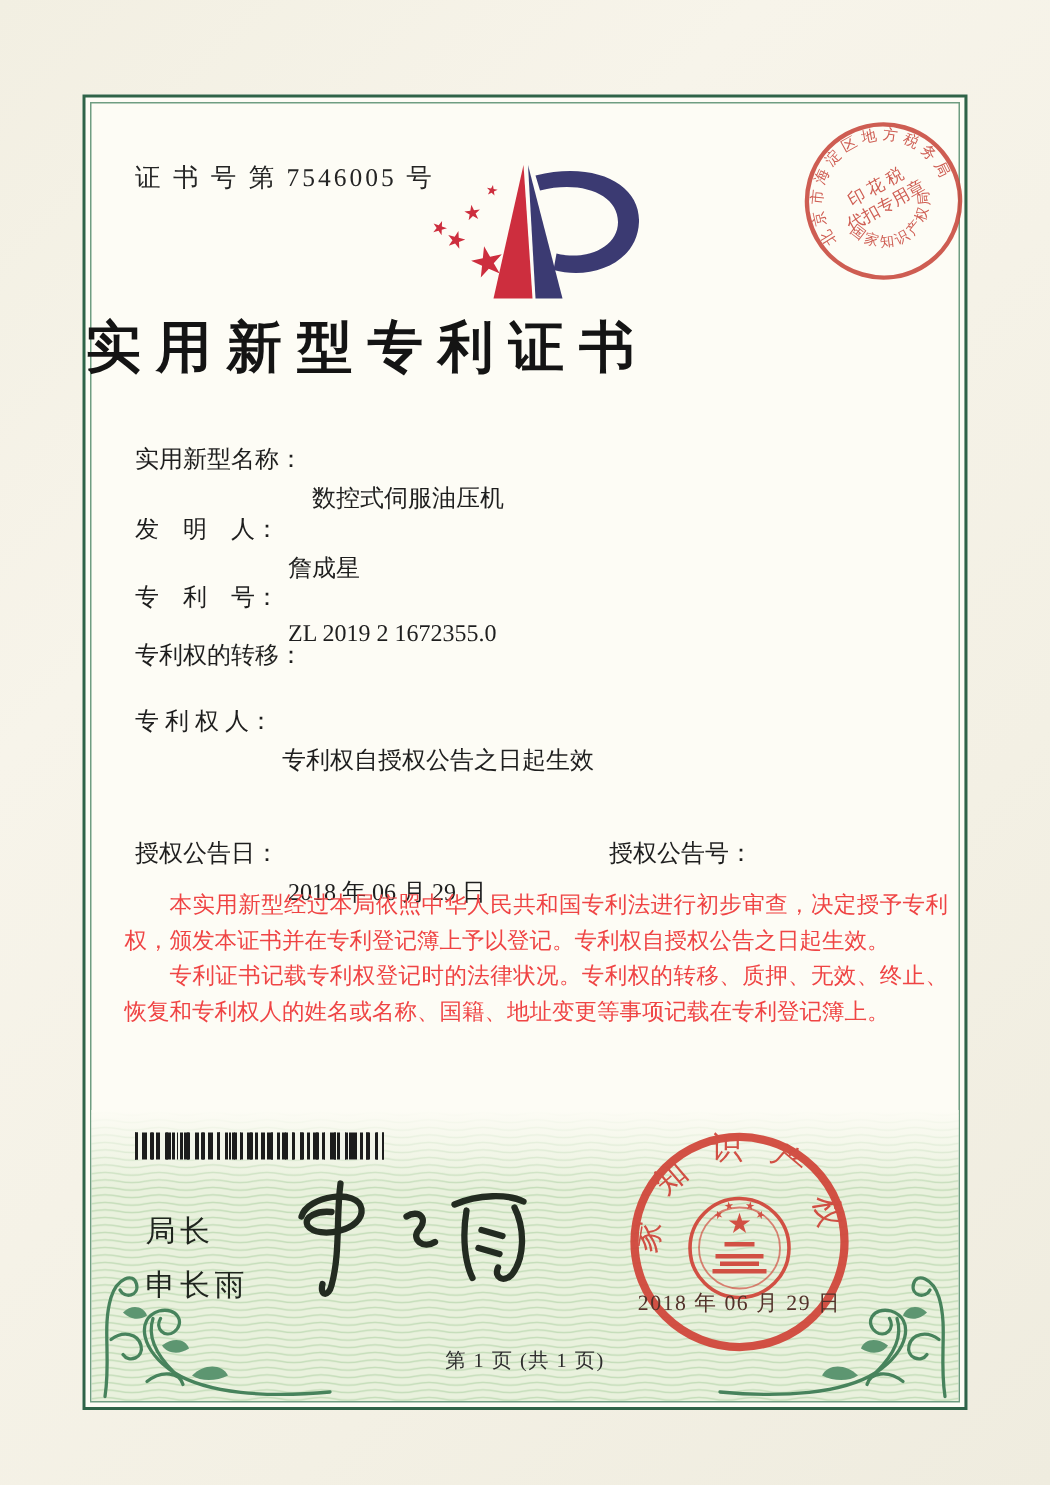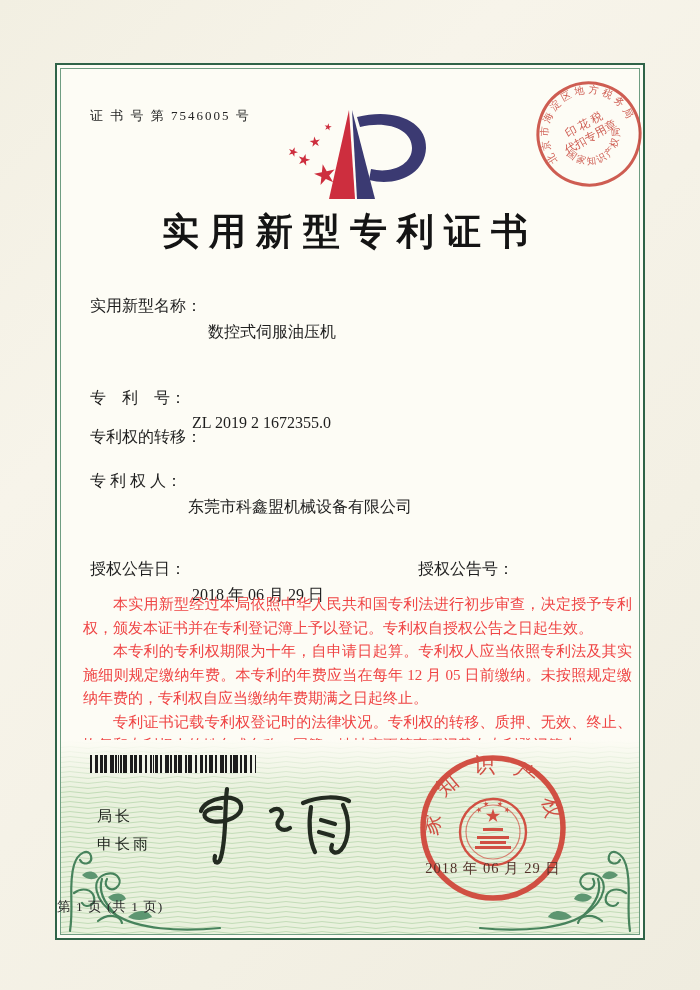--- a/index.html
+++ b/index.html
@@ -8,49 +8,49 @@
     background:linear-gradient(135deg,#f2efe2 0%,#f7f4ea 30%,#f3f0e4 70%,#efecdf 100%);
     font-family:"Liberation Serif","DejaVu Serif",serif;
     color:#1e1e1e;
   }
   .frame{
     position:absolute;left:55px;top:63px;width:586px;height:873px;
     border:2px solid #2f6348;background:#fdfcf5;
     box-shadow:inset 0 0 0 3px #fdfcf5, inset 0 0 0 4px #6f9d82;
   }
   .abs{position:absolute;}
-  .cert-no{left:33px;top:42px;font-size:13px;letter-spacing:2px;color:#242424;}
+  .cert-no{left:33px;top:42px;font-size:17px;letter-spacing:2px;color:#242424;}
   .logo{left:212px;top:42px;width:170px;height:96px;}
-  .title{left:0;top:142px;width:100%;text-align:center;font-size:37px;font-weight:600;
+  .title{left:0;top:142px;width:100%;font-size:37px;font-weight:600;
          letter-spacing:10px;color:#141414;}
   .frow{position:absolute;left:33px;display:flex;align-items:flex-start;width:545px;}
   .frow .lab{white-space:pre;flex:none;}
   .frow .val{margin-left:6px;margin-top:26px;}
   .addr-val{width:452px;line-height:25px;}
   .grant-row{left:33px;width:545px;display:flex;}
-  .grant-right{position:absolute;left:328px;top:0;display:flex;font-family:Liberation Serif, serif;}
+  .grant-right{position:absolute;left:316px;top:0;display:flex;font-family:Liberation Serif, serif;}
   .paras{left:26px;top:528px;width:549px;font-size:15px;line-height:23.5px;
          text-align:justify;color:#ef4444;}
   .paras p{margin:0;text-indent:2em;}
   .guilloche{left:4px;right:4px;bottom:4px;height:194px;z-index:1;}
   .guilloche svg{display:block;}
   .g-fade{position:absolute;left:0;top:0;right:0;height:52px;
           background:linear-gradient(#fdfcf5,rgba(253,252,245,0));}
   .barcode{left:33px;top:690px;width:166px;height:18px;z-index:3;
     background:
       repeating-linear-gradient(90deg,#1c1c1c 0 2px,rgba(0,0,0,0) 2px 5px),
       repeating-linear-gradient(90deg,#1c1c1c 0 1px,rgba(0,0,0,0) 1px 7px),
       repeating-linear-gradient(90deg,#1c1c1c 0 2px,rgba(0,0,0,0) 2px 11px);
     background-color:#f2f5ea;}
-  .signer{left:40px;top:742px;z-index:3;font-size:15px;letter-spacing:3px;color:#20261f;}
+  .signer{left:40px;top:742px;z-index:3;font-size:20px;letter-spacing:3px;color:#20261f;}
   .signer div{margin-bottom:9px;}
   .signature{left:128px;top:712px;width:185px;height:98px;z-index:3;}
   .seal{left:360px;top:687px;width:152px;height:152px;z-index:4;}
   .tax-stamp{left:477px;top:14px;width:114px;height:114px;transform:rotate(-29deg);}
-  .footer{left:0;bottom:22px;width:100%;font-size:13.5px;
+  .footer{left:0;bottom:22px;width:100%;text-align:center;font-size:13.5px;
           letter-spacing:1px;color:#2d2d2d;z-index:3;}
   .fl-left{left:1px;bottom:3px;width:165px;height:102px;z-index:2;}
   .fl-right{right:1px;bottom:3px;width:165px;height:102px;z-index:2;transform:scaleX(-1);}
 </style>
 </head>
 <body>
 
 <div class="frame">
 
   <div class="abs cert-no">证 书 号 第 7546005 号</div>
@@ -70,42 +70,45 @@
       <use href="#star" transform="translate(59,20) scale(0.38) rotate(10)"></use>
     </g>
   </svg>
 
   <div class="abs title">实用新型专利证书</div>
 
   <div class="frow" style="top:231px">
     <span class="lab">实用新型名称：</span>
     <span class="val">数控式伺服油压机</span>
   </div>
+  <div class="frow" style="top:278px">
+    <span class="lab">发　明　人：</span>
+    <span class="val">詹成星</span>
+  </div>
   <div class="frow" style="top:323px">
     <span class="lab">专　利　号：</span>
     <span class="val">ZL 2019 2 1672355.0</span>
   </div>
   <div class="frow" style="top:362px">
     <span class="lab">专利权的转移：</span>
   </div>
   <div class="frow" style="top:406px">
     <span class="lab">专 利 权 人：</span>
-    <span class="val">东莞市科鑫盟机械设备有限公司</span>
+    <span class="val">专利权自授权公告之日起生效</span>
   </div>
   <div class="frow grant-row" style="top:494px">
     <span class="lab">授权公告日：</span>
     <span class="val">2018 年 06 月 29 日</span>
     <span class="grant-right">
       <span class="lab">授权公告号：</span>
     </span>
   </div>
 
   <div class="abs paras">
     <p>本实用新型经过本局依照中华人民共和国专利法进行初步审查，决定授予专利权，颁发本证书并在专利登记簿上予以登记。专利权自授权公告之日起生效。</p>
-    <p>本专利的专利权期限为十年，自申请日起算。专利权人应当依照专利法及其实施细则规定缴纳年费。本专利的年费应当在每年 12 月 05 日前缴纳。未按照规定缴纳年费的，专利权自应当缴纳年费期满之日起终止。</p>
     <p>专利证书记载专利权登记时的法律状况。专利权的转移、质押、无效、终止、恢复和专利权人的姓名或名称、国籍、地址变更等事项记载在专利登记簿上。</p>
   </div>
 
   <div class="abs guilloche">
     <svg width="578" height="194" viewBox="0 0 578 194" preserveAspectRatio="none">
       <defs>
         <pattern id="waves" width="36" height="5" patternUnits="userSpaceOnUse">
           <rect width="36" height="5" fill="#e9f1dd"></rect>
           <path d="M0,2.5 Q9,0.6 18,2.5 T36,2.5" stroke="#c2dcb7" stroke-width="1" fill="none"></path>
         </pattern>

